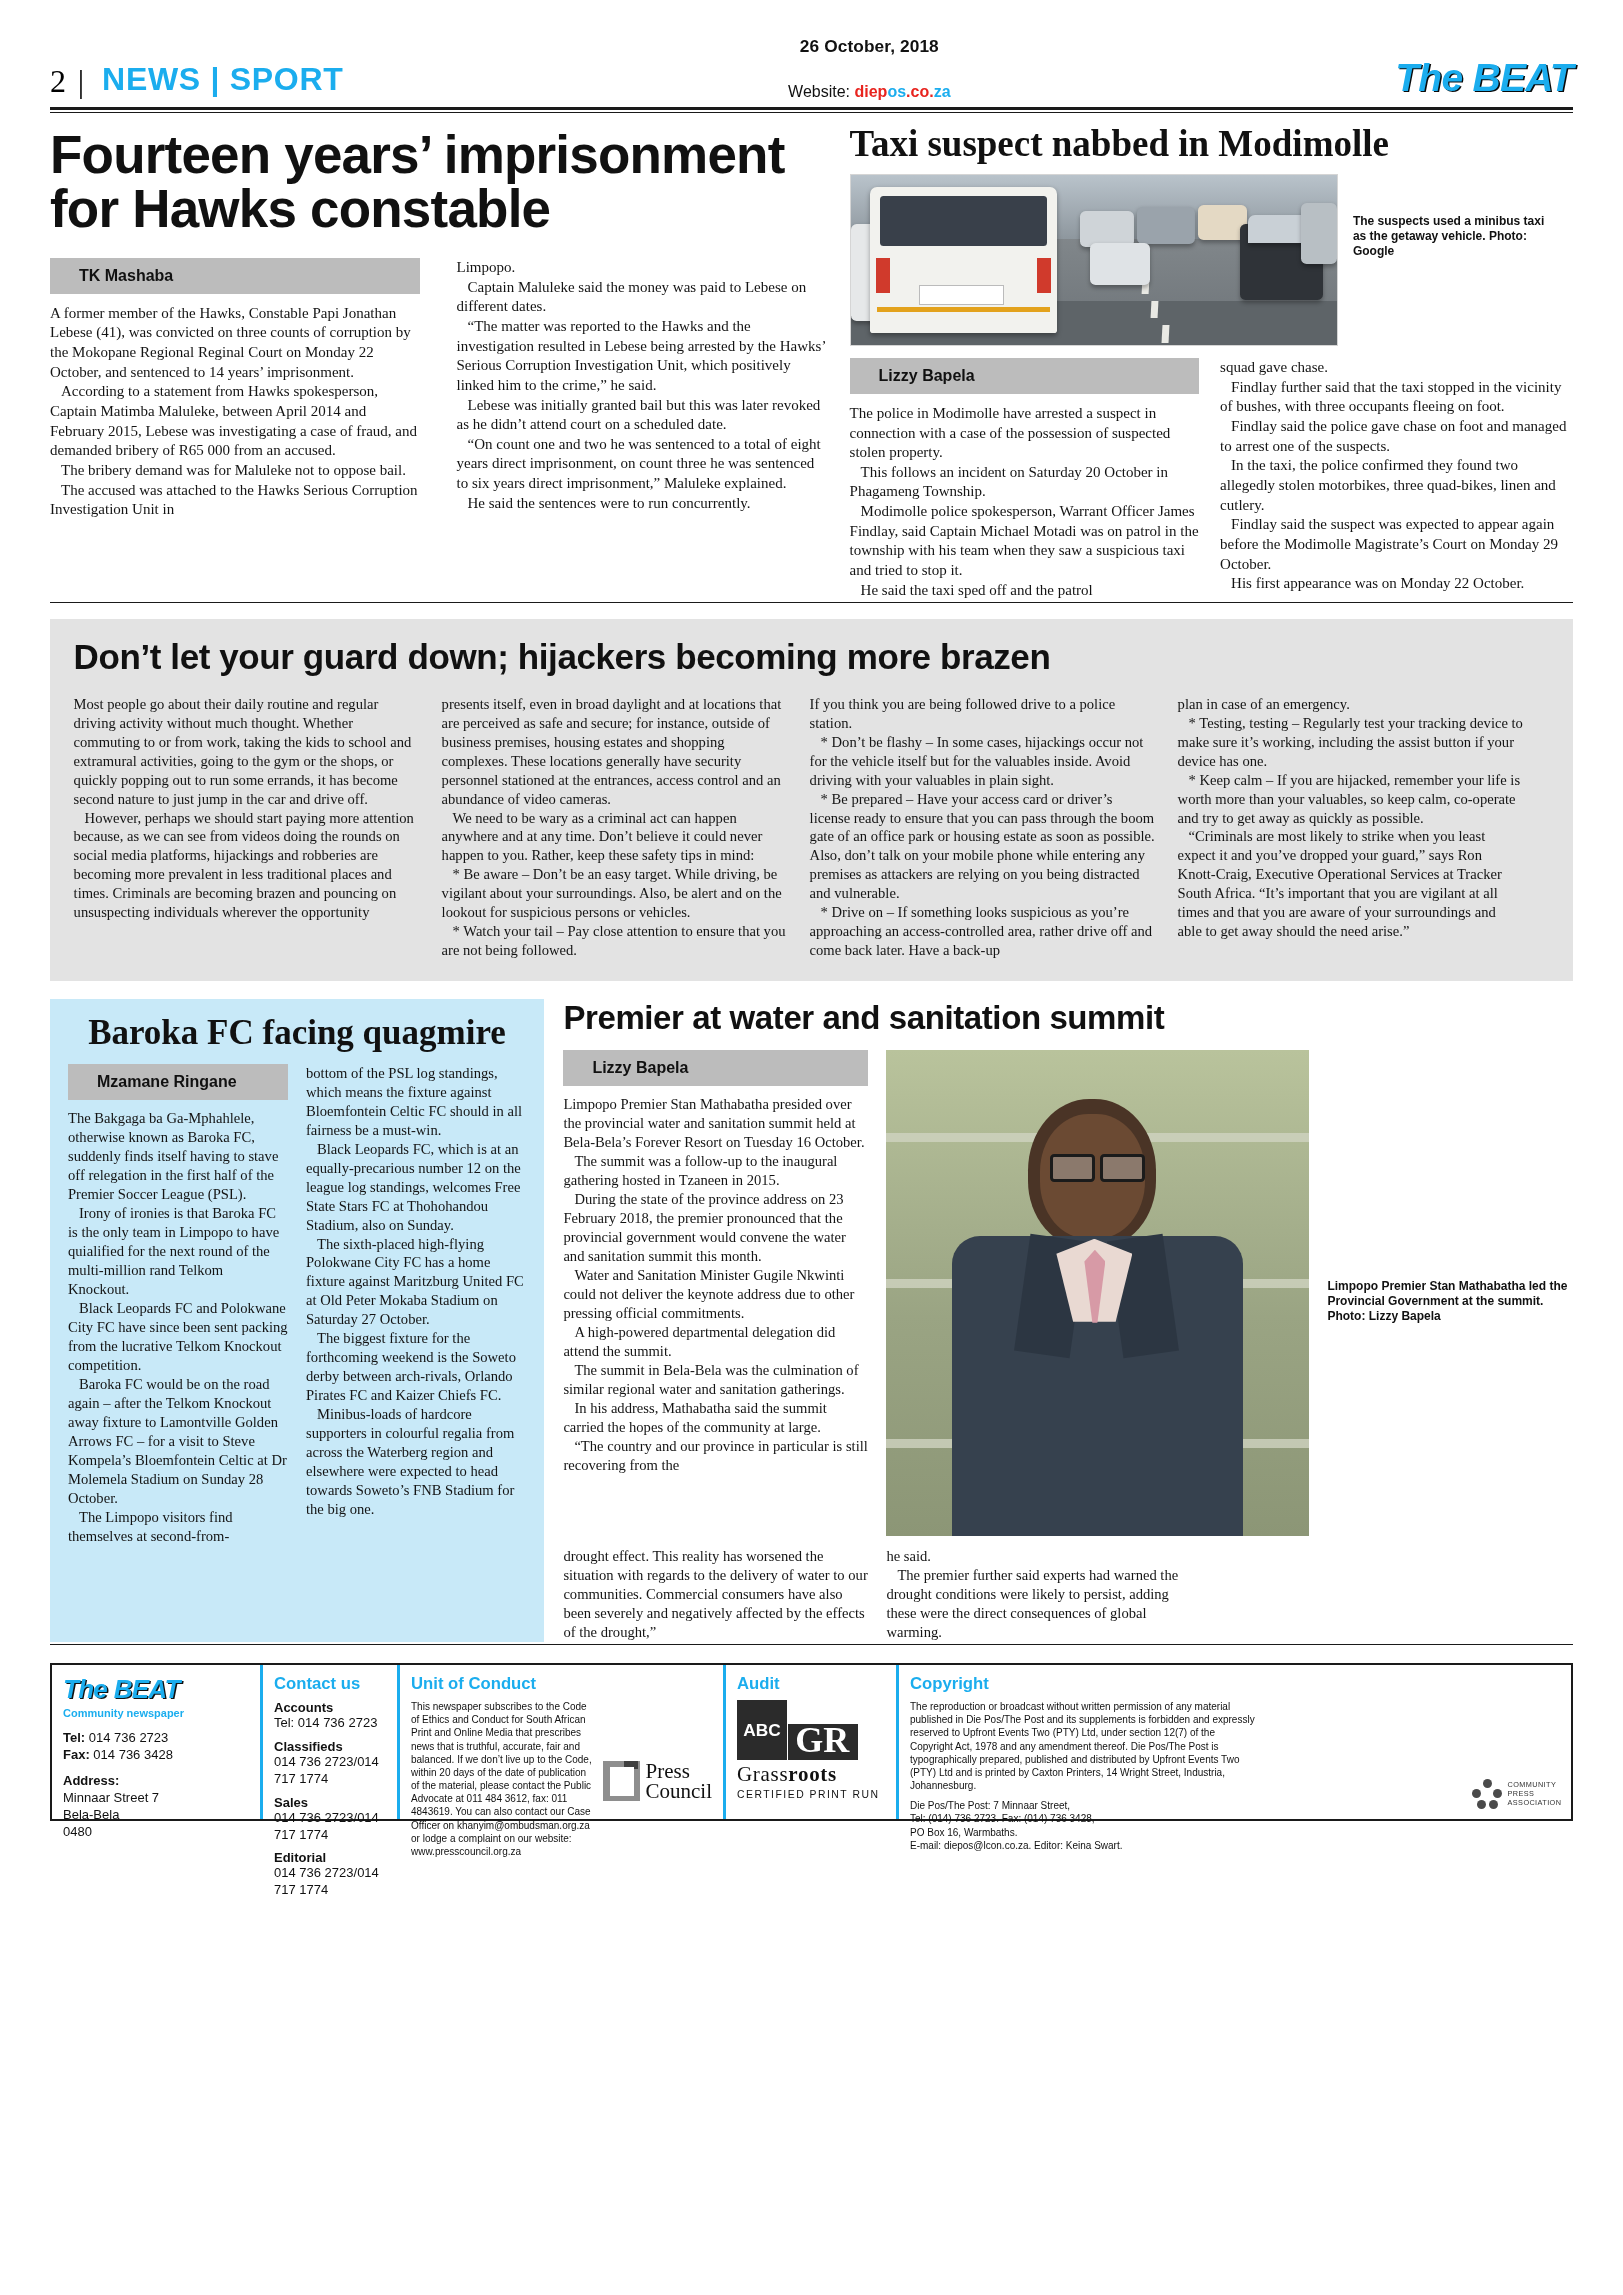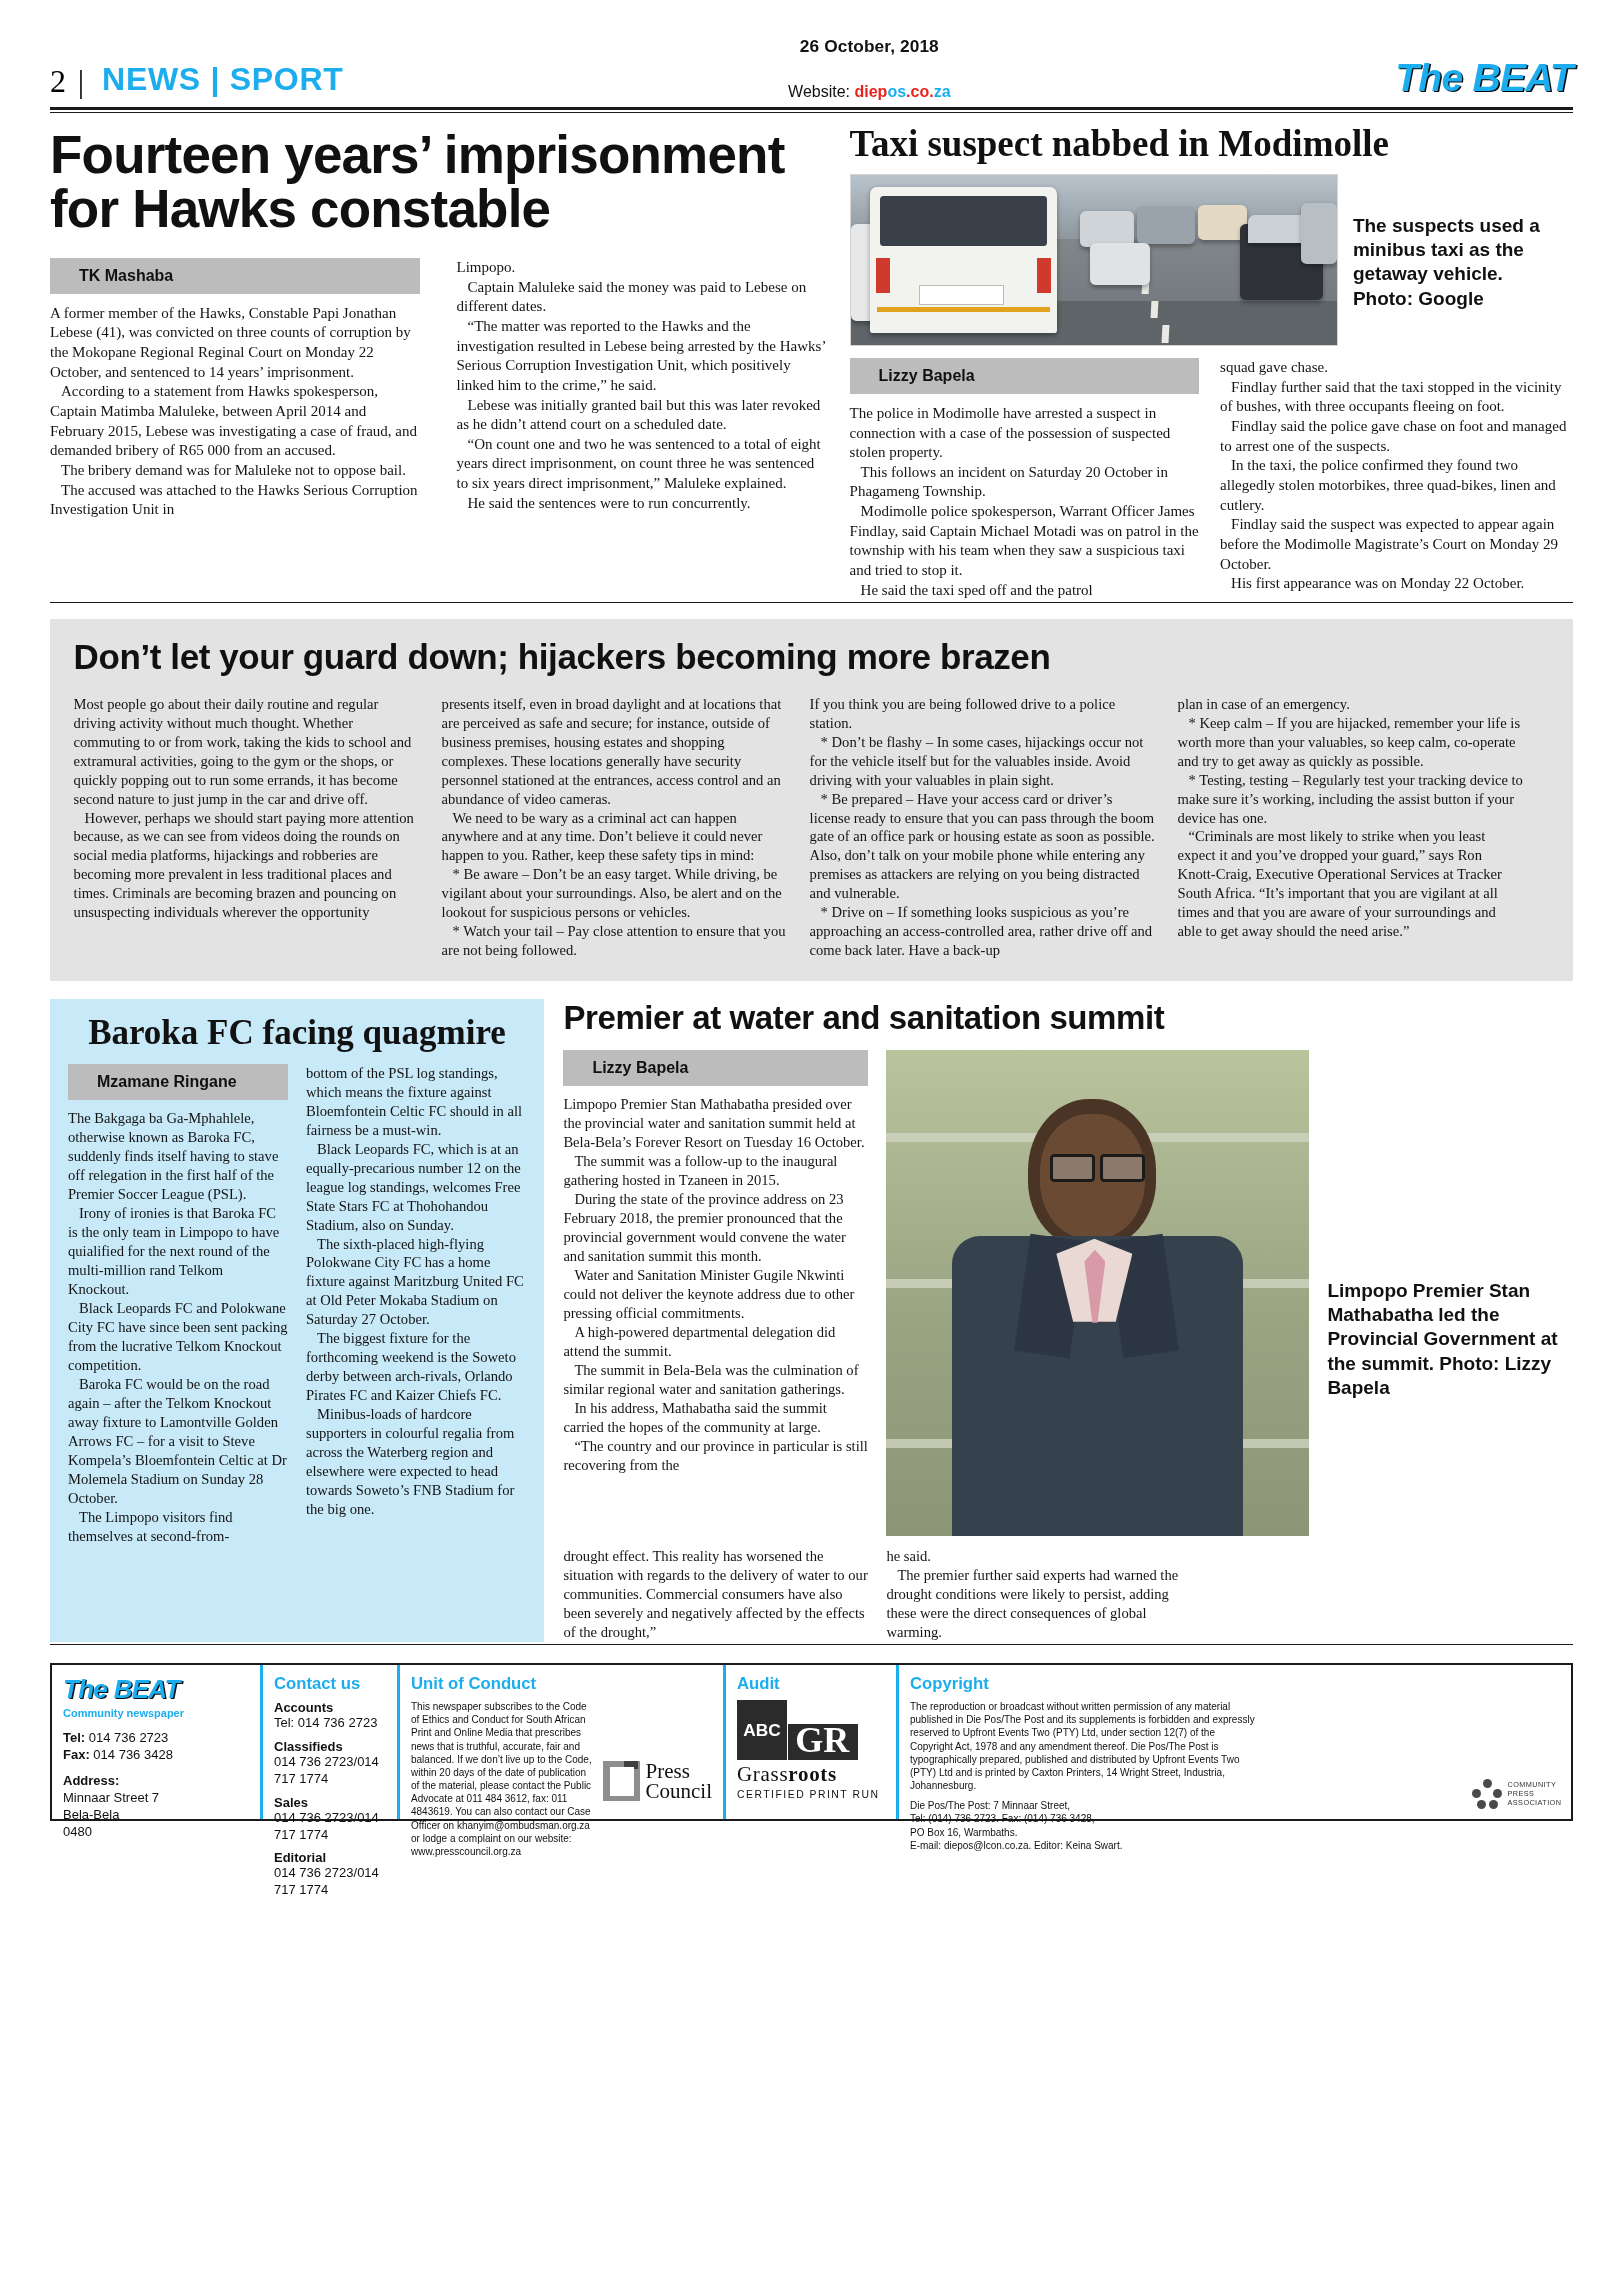--- a/index.html
+++ b/index.html
@@ -20,21 +20,21 @@
            text-shadow:1.4px 1.4px 0 #0a0a0a;}
   .rule-thick{border-top:3.5px solid #1a1a1a;margin-top:4.2px;}
   .rule-thin{border-top:1.4px solid #1a1a1a;margin-top:2.1px;}
 
   
   .body-col{font-family:"Liberation Serif",serif;font-size:15px;line-height:1.31;text-align:left;color:#141414;}
   .body-col p{margin:0;text-indent:11px;}
   .body-col p.first{text-indent:0;}
   .byline{background:#bcbcbc;font-family:"Liberation Sans",sans-serif;font-weight:bold;font-size:16px;
           color:#111;padding:9px 0 9px 29px;margin-bottom:9.7px;}
-  .caption{font-family:"Liberation Sans",sans-serif;font-weight:bold;font-size:19px;line-height:1.28;color:#111;}
+  .caption{font-family:"Liberation Sans",sans-serif;font-weight:bold;font-size:12px;line-height:1.28;color:#111;}
 
   
   .top{display:flex;gap:23.6px;margin-top:12.5px;}
   .top-left{width:776px;}
   .hl-main{font-family:"Liberation Sans",sans-serif;font-weight:bold;font-size:53px;line-height:1.02;
            letter-spacing:-0.8px;color:#111;margin:2.8px 0 0 0;}
   .tl-cols{display:flex;gap:37px;margin-top:22px;}
   .tl-c{width:377px;}
   .top-right{width:720px;position:relative;}
   .hl-taxi{font-family:"Liberation Serif",serif;font-size:37px;line-height:1.05;color:#111;margin:0 0 9.7px 0;}
@@ -257,22 +257,22 @@
         <div class="body-col">
           <p class="first">If you think you are being followed drive to a police station.</p>
           <p>* Don’t be flashy – In some cases, hijackings occur not for the vehicle itself but for the valuables inside. Avoid driving with your valuables in plain sight.</p>
           <p>* Be prepared – Have your access card or driver’s license ready to ensure that you can pass through the boom gate of an office park or housing estate as soon as possible. Also, don’t talk on your mobile phone while entering any premises as attackers are relying on you being distracted and vulnerable.</p>
           <p>* Drive on – If something looks suspicious as you’re approaching an access-controlled area, rather drive off and come back later. Have a back-up</p>
         </div>
       </div>
       <div class="guard-c">
         <div class="body-col">
           <p class="first">plan in case of an emergency.</p>
+          <p>* Testing, testing – Regularly test your tracking device to make sure it’s working, including the assist button if your device has one.</p>
           <p>* Keep calm – If you are hijacked, remember your life is worth more than your valuables, so keep calm, co-operate and try to get away as quickly as possible.</p>
-          <p>* Testing, testing – Regularly test your tracking device to make sure it’s working, including the assist button if your device has one.</p>
           <p>“Criminals are most likely to strike when you least expect it and you’ve dropped your guard,” says Ron Knott-Craig, Executive Operational Services at Tracker South Africa. “It’s important that you are vigilant at all times and that you are aware of your surroundings and able to get away should the need arise.”</p>
         </div>
       </div>
     </div>
   </div>
 
   <div class="lower">
 
     <div class="baroka">
       <h2 class="hl-baroka">Baroka FC facing quagmire</h2>

